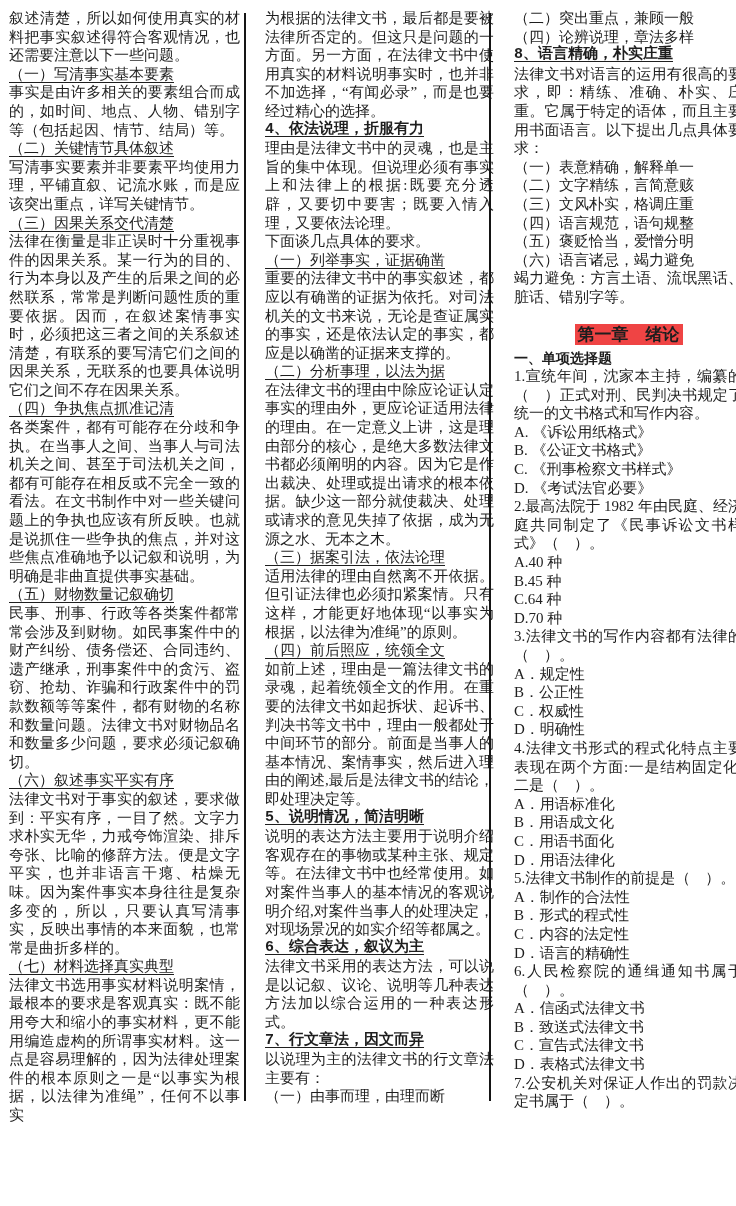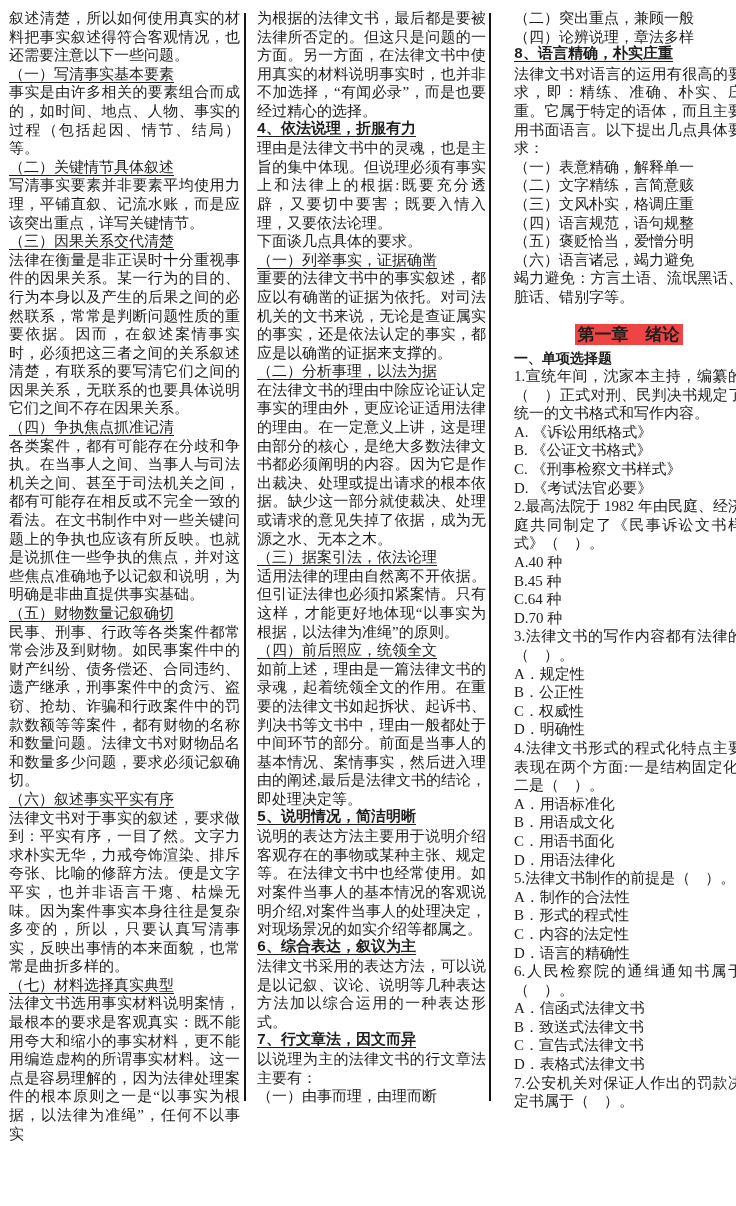--- a/index.html
+++ b/index.html
@@ -14,21 +14,21 @@
     color: #1e1e1e;
   }
   .col {
     position: absolute;
     top: 9px;
     font-size: 15px;
     line-height: 18.6px;
     color: #1e1e1e;
   }
   .col-0 { left: 9px;   width: 231px; }
-  .col-1 { left: 257px; width: 229px; }
+  .col-1 { left: 265px; width: 229px; }
   .col-2 { left: 514px; width: 229px; }
   .blk { margin: 0; }
   .p { text-align: justify; }
   .line { text-align: left; white-space: nowrap; }
   .h-sub {
     text-decoration: underline;
     text-underline-offset: 3px;
     text-decoration-thickness: 1px;
   }
   .h-num {
@@ -64,21 +64,21 @@
   .divider-1 { left: 244px; }
   .divider-2 { left: 489px; }
 </style>
 </head>
 <body>
 
 <div class="page">
   <div class="col col-0">
       <div class="blk p">叙述清楚，所以如何使用真实的材料把事实叙述得符合客观情况，也还需要注意以下一些问题。</div>
       <div class="blk h-sub">（一）写清事实基本要素</div>
-      <div class="blk p">事实是由许多相关的要素组合而成的，如时间、地点、人物、事实的过程（包括起因、情节、结局）等。</div>
+      <div class="blk p">事实是由许多相关的要素组合而成的，如时间、地点、人物、错别字等（包括起因、情节、结局）等。</div>
       <div class="blk h-sub">（二）关键情节具体叙述</div>
       <div class="blk p">写清事实要素并非要素平均使用力理，平铺直叙、记流水账，而是应该突出重点，详写关键情节。</div>
       <div class="blk h-sub">（三）因果关系交代清楚</div>
       <div class="blk p">法律在衡量是非正误时十分重视事件的因果关系。某一行为的目的、行为本身以及产生的后果之间的必然联系，常常是判断问题性质的重要依据。因而，在叙述案情事实时，必须把这三者之间的关系叙述清楚，有联系的要写清它们之间的因果关系，无联系的也要具体说明它们之间不存在因果关系。</div>
       <div class="blk h-sub">（四）争执焦点抓准记清</div>
       <div class="blk p">各类案件，都有可能存在分歧和争执。在当事人之间、当事人与司法机关之间、甚至于司法机关之间，都有可能存在相反或不完全一致的看法。在文书制作中对一些关键问题上的争执也应该有所反映。也就是说抓住一些争执的焦点，并对这些焦点准确地予以记叙和说明，为明确是非曲直提供事实基础。</div>
       <div class="blk h-sub">（五）财物数量记叙确切</div>
       <div class="blk p">民事、刑事、行政等各类案件都常常会涉及到财物。如民事案件中的财产纠纷、债务偿还、合同违约、遗产继承，刑事案件中的贪污、盗窃、抢劫、诈骗和行政案件中的罚款数额等等案件，都有财物的名称和数量问题。法律文书对财物品名和数量多少问题，要求必须记叙确切。</div>
       <div class="blk h-sub">（六）叙述事实平实有序</div>
       <div class="blk p">法律文书对于事实的叙述，要求做到：平实有序，一目了然。文字力求朴实无华，力戒夸饰渲染、排斥夸张、比喻的修辞方法。便是文字平实，也并非语言干瘪、枯燥无味。因为案件事实本身往往是复杂多变的，所以，只要认真写清事实，反映出事情的本来面貌，也常常是曲折多样的。</div>

